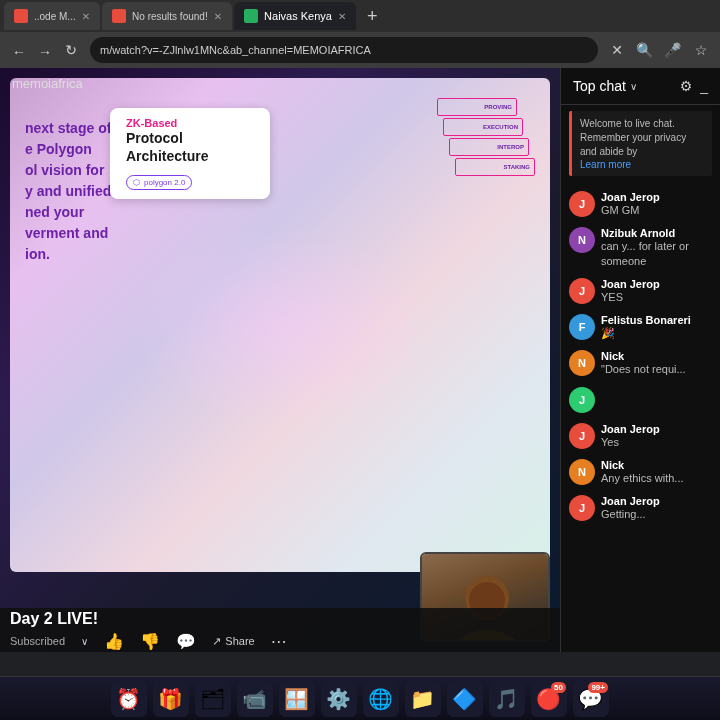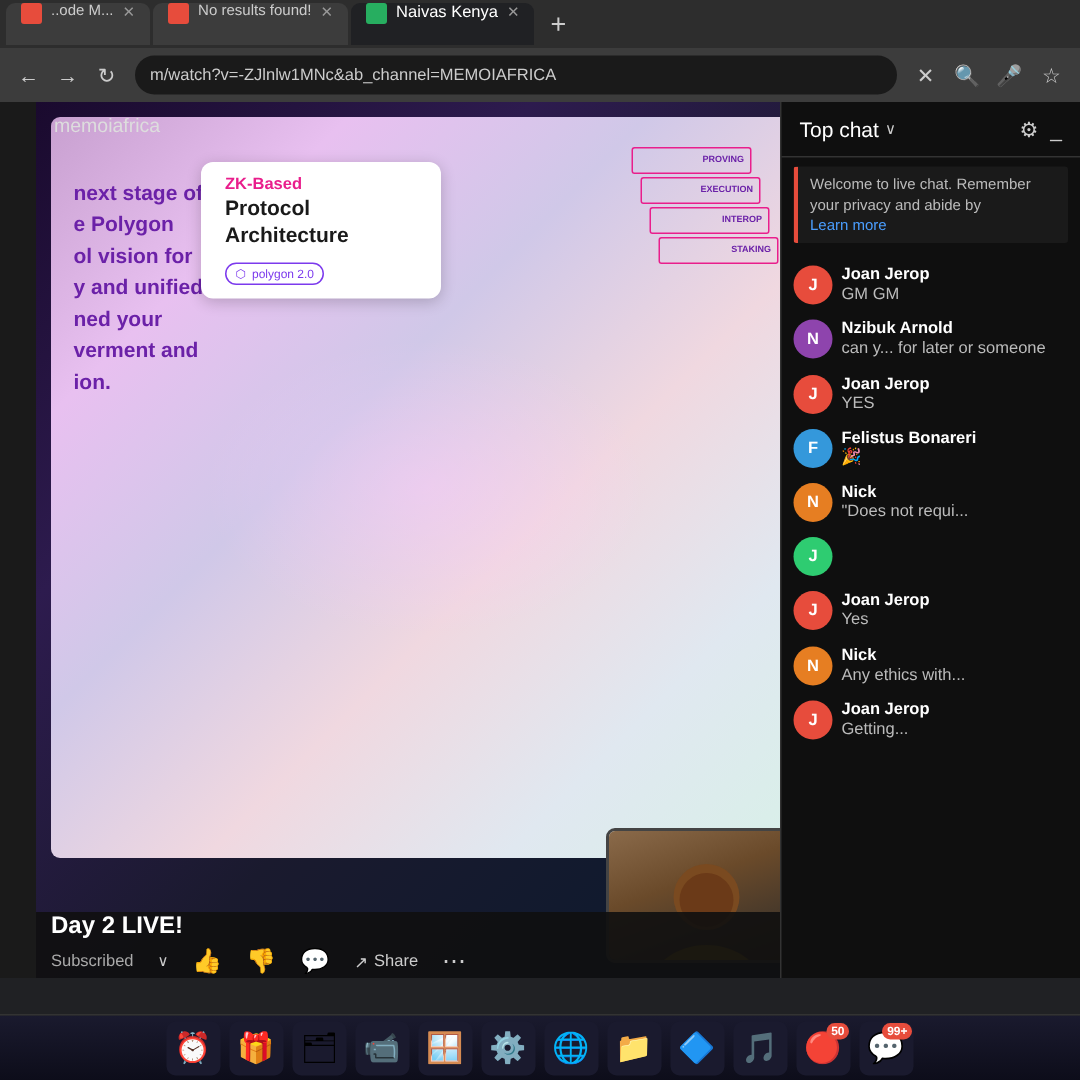--- a/index.html
+++ b/index.html
@@ -21,21 +21,21 @@
       display: flex;
       align-items: center;
       background: #2d2d2d;
       height: 32px;
       padding: 0 4px;
       gap: 2px;
     }
 
     .tab {
       display: flex;
-      align-items: flex-start;
+      align-items: center;
       padding: 0 10px;
       height: 28px;
       border-radius: 6px 6px 0 0;
       font-size: 11px;
       color: #ccc;
       background: #3c3c3c;
       gap: 6px;
       max-width: 160px;
       overflow: hidden;
     }
@@ -148,21 +148,20 @@
       overflow: hidden;
     }
 
     .video-bg {
       width: 100%;
       height: 100%;
       background: linear-gradient(135deg, #1a0a2e 0%, #2d1b4e 30%, #1a1a2e 60%, #0a1a2e 100%);
       position: relative;
       display: flex;
       flex-direction: column;
-      margin-left: 24px;
     }
 
     
     .slide-container {
       position: absolute;
       top: 10px;
       left: 10px;
       right: 10px;
       bottom: 80px;
       display: flex;
@@ -325,21 +324,21 @@
       display: flex;
       align-items: center;
       gap: 4px;
       color: #ccc;
       font-size: 11px;
       cursor: pointer;
     }
 
     
     .chat-panel {
-      width: 200px;
+      width: 160px;
       background: #0f0f0f;
       display: flex;
       flex-direction: column;
       border-left: 1px solid #333;
     }
 
     .chat-header {
       display: flex;
       align-items: center;
       justify-content: space-between;

